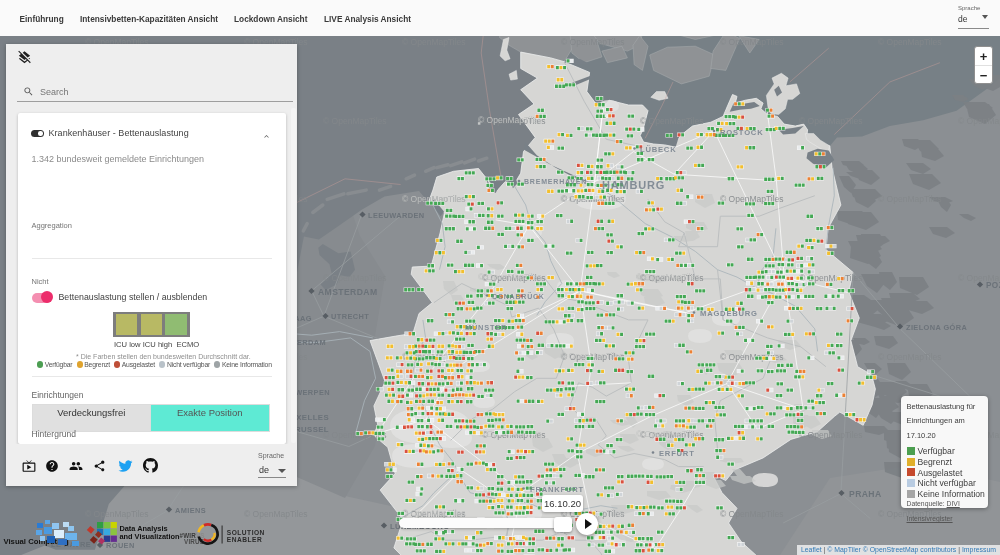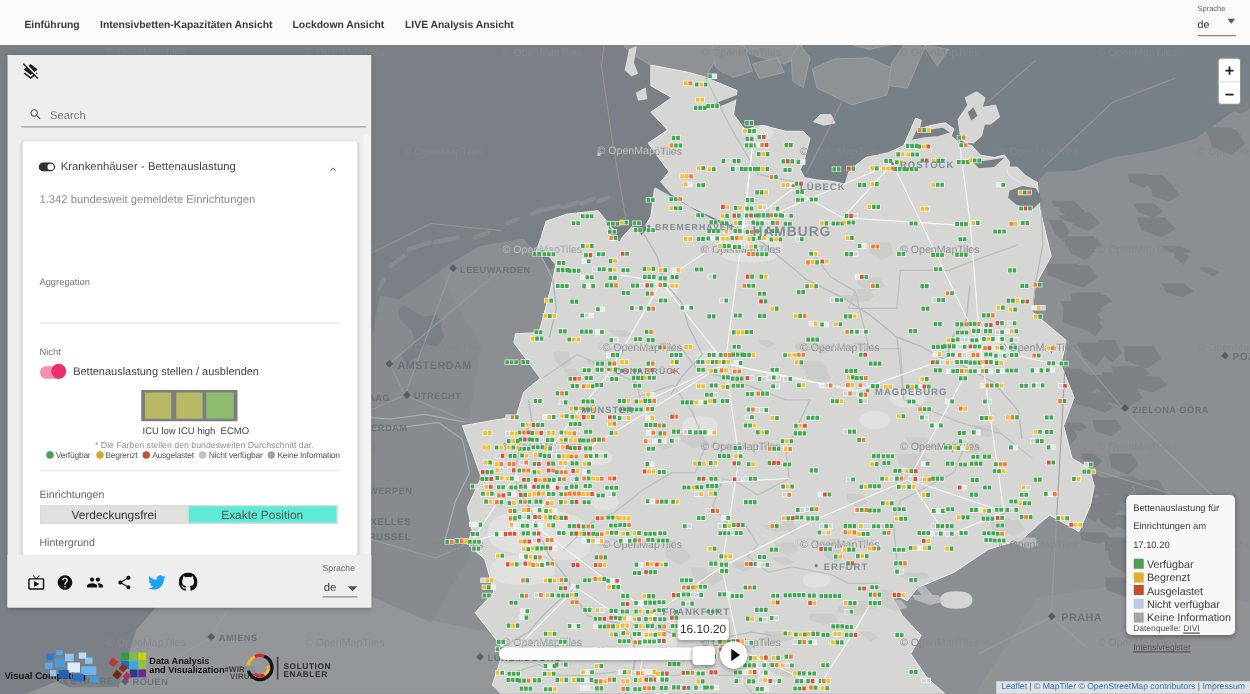--- a/index.html
+++ b/index.html
@@ -16,21 +16,21 @@
 #search .stext{position:absolute;left:23px;top:5px;font-size:9px;color:#757575}
 #card{position:absolute;left:12px;top:69px;width:267.5px;height:331px;background:#fff;border-radius:2px;box-shadow:0 1px 3px rgba(0,0,0,.25);overflow:hidden}
 #card .title{position:absolute;left:30.5px;top:15px;font-size:9px;color:#424242;font-weight:normal;letter-spacing:0.05px}
 #card .chev{position:absolute;left:244px;top:14px;width:8px;height:8px}
 .gtxt{color:#8b8b8b}
 #ag-btns{position:absolute;left:13.5px;top:119.5px;width:232px;height:20px;display:flex}
 #ag-btns div:nth-child(1){width:60px}#ag-btns div:nth-child(2){width:45px}#ag-btns div:nth-child(3){width:45px}#ag-btns div:nth-child(4){width:42.5px}#ag-btns div:nth-child(5){width:39.5px}
 #ag-btns div{border:1px solid #dcdcdc;border-left:none;font-size:9.5px;color:#555;text-align:center;line-height:18px;background:#fff}
 #ag-btns div:first-child{border-left:1px solid #dcdcdc;border-radius:2px 0 0 2px}
 #ag-btns div.sel{background:#e0e0e0;color:#333}
-#pos-btns{position:absolute;left:13.5px;top:291px;width:238px;height:15px;display:flex}
+#pos-btns{position:absolute;left:13.5px;top:291px;width:238px;height:28px;display:flex}
 #pos-btns div{flex:1;border:1px solid #dcdcdc;font-size:9.5px;color:#555;text-align:center;line-height:15px;background:#5eead4}
 #pos-btns div.sel{background:#e0e0e0;color:#333}
 #pos-btns div:last-child{border-left:none}
 .hr{position:absolute;left:13.5px;width:240px;border-bottom:1px solid #e8e8e8}
 #foot{position:absolute;left:0;bottom:0;width:100%;height:42px;background:#eeeeee}
 #legend{position:absolute;left:901px;top:396px;width:87px;height:112px;background:#f8f8f8;border-radius:4px;box-shadow:0 1px 4px rgba(0,0,0,.35);z-index:10}
 #legend .lt{font-size:7.5px;color:#3c3c3c}
 #legend .li{font-size:8.6px;color:#3c3c3c;position:absolute;left:5.5px;white-space:nowrap;padding-left:11px;line-height:10px}
 #legend .li span{position:absolute;left:0;top:0.8px;width:8px;height:8px}
 #legend .src{font-size:6.8px;color:#555}

